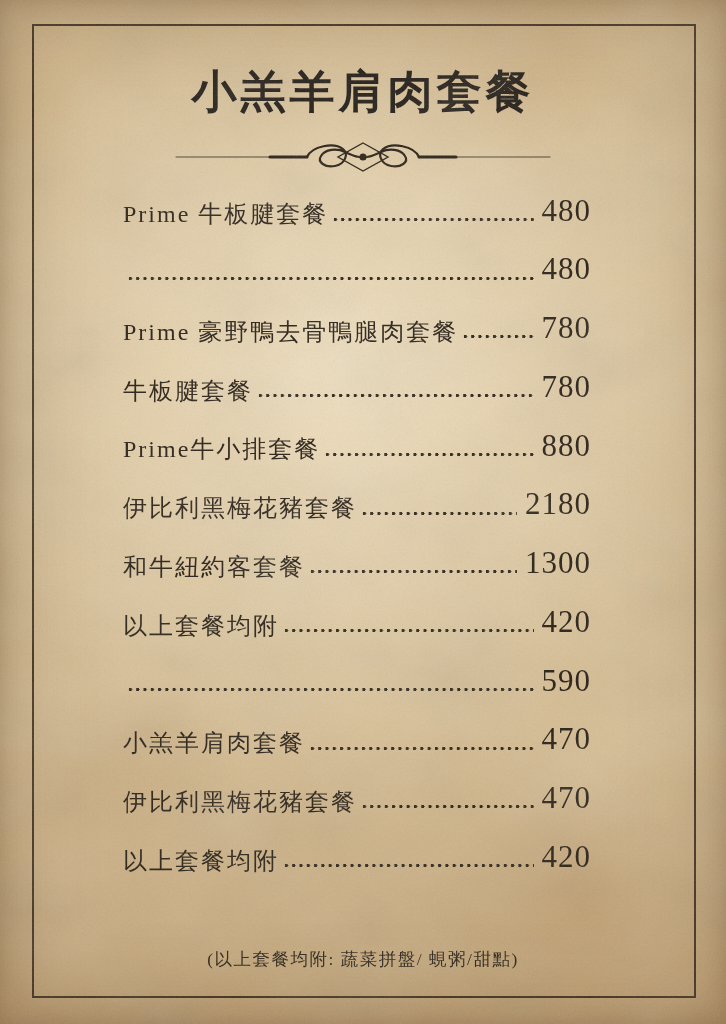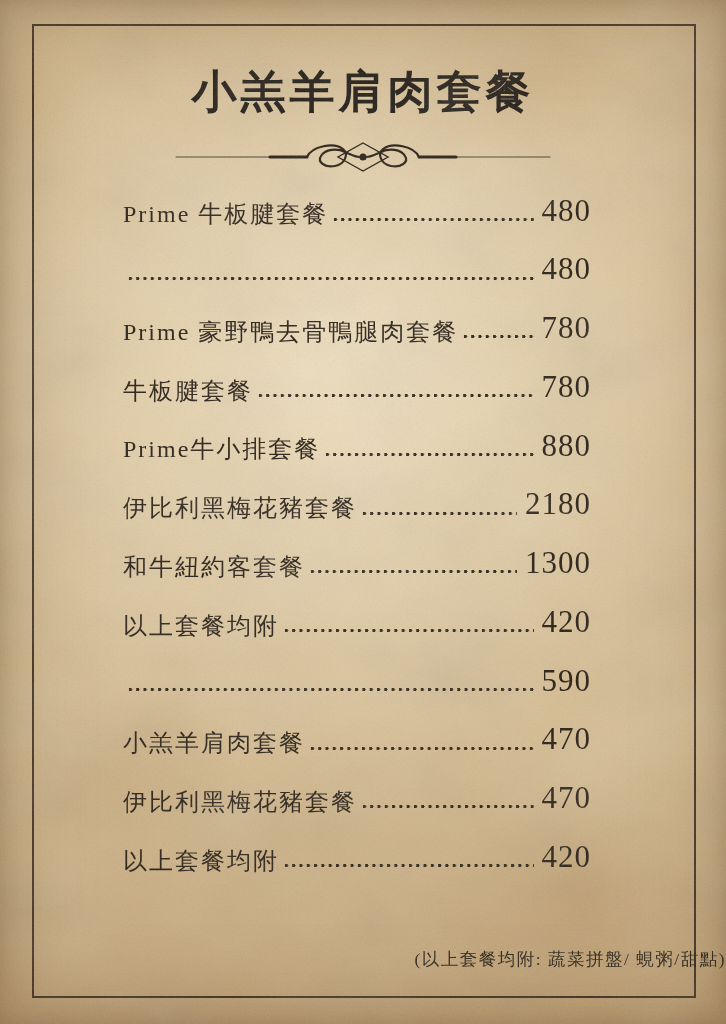--- a/index.html
+++ b/index.html
@@ -54,21 +54,21 @@
     background-image:radial-gradient(circle at 2.4px 2.5px, #2a2014 1.55px, rgba(42,32,20,0) 1.95px);
     background-size:7.3px 5px;
     background-repeat:repeat-x;
   }
   .item-price{
     font-size:31px;color:#241b10;letter-spacing:1px;line-height:1.1;
   }
   .footer{
     position:absolute;z-index:4;
     top:947px;left:0;width:100%;
-    text-align:right;
+    text-align:center;
     font-size:17.5px;letter-spacing:1.5px;
     color:#261d11;
   }
   .ornament{stroke:#241b10;fill:none;}
 </style>
 </head>
 <body>
 
 <div class="page">
 

